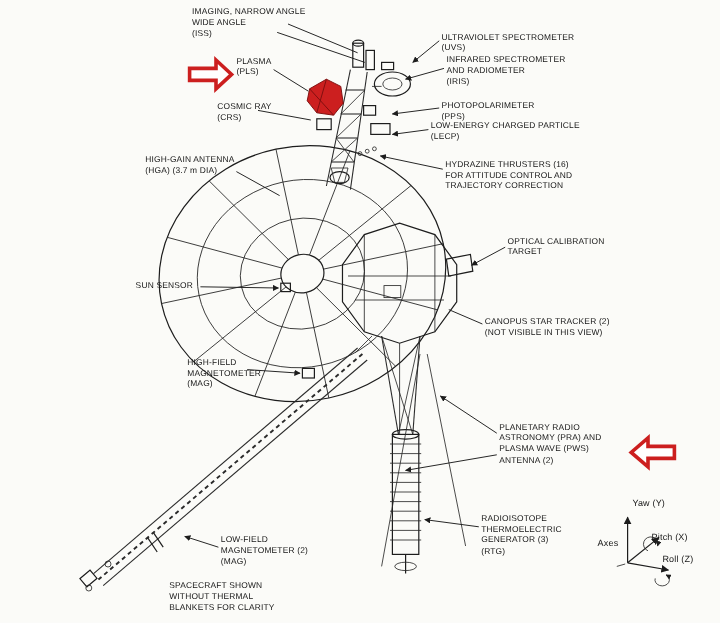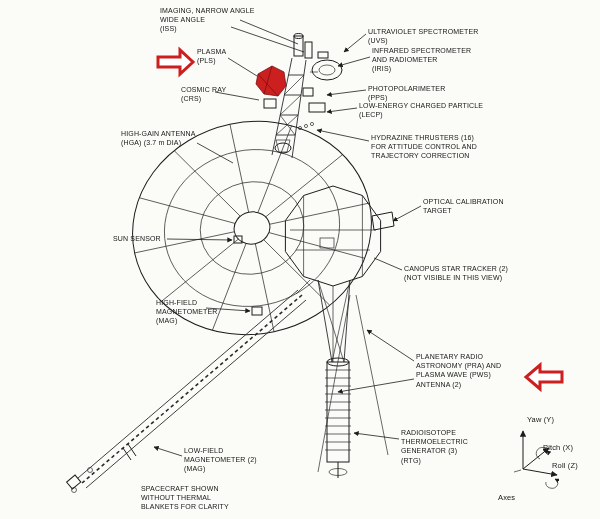--- a/index.html
+++ b/index.html
@@ -235,15 +235,15 @@
   <div class="lbl" style="left:184px;top:446px;">LOW-FIELD
 MAGNETOMETER (2)
 (MAG)</div>
   <div class="lbl" style="left:141px;top:484px;">SPACECRAFT SHOWN
 WITHOUT THERMAL
 BLANKETS FOR CLARITY</div>
 
   <div class="lbl axes" style="left:527px;top:415px;">Yaw (Y)</div>
   <div class="lbl axes" style="left:543px;top:443px;text-align:center;">Pitch (X)</div>
   <div class="lbl axes" style="left:552px;top:461px;text-align:right;">Roll (Z)</div>
-  <div class="lbl axes" style="left:498px;top:493px;">Axes</div>
+  <div class="lbl axes" style="left:498px;top:448px;">Axes</div>
 
 </div>
 
 </body></html>

